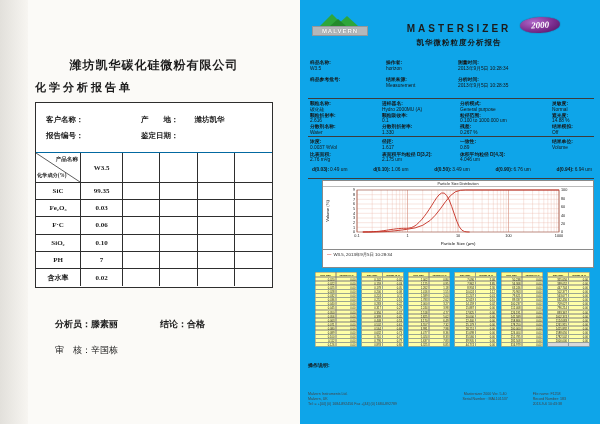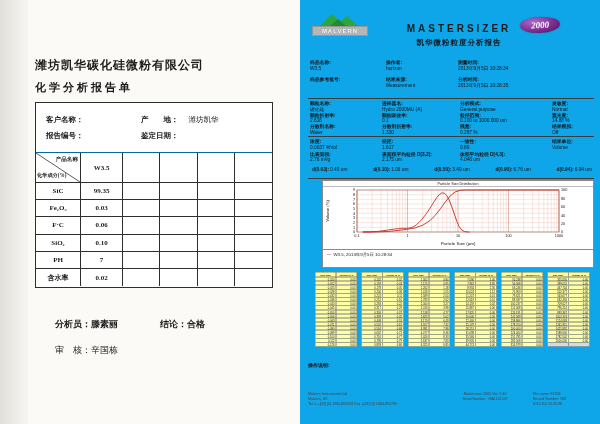--- a/index.html
+++ b/index.html
@@ -1,29 +1,29 @@
 <!DOCTYPE html>
 <html><head>
 <meta charset="utf-8">
 <style>
   *{margin:0;padding:0;box-sizing:border-box}
   html,body{width:600px;height:424px}
   body{position:relative;background:#fbfaf7;font-family:"Liberation Sans",sans-serif;overflow:hidden;color:#151515}
   .scan-strip{position:absolute;left:0;top:0;width:28px;height:424px;background:linear-gradient(90deg,#e2e0db,#f7f5f1)}
   
   .page-left{position:absolute;left:0;top:0;width:300px;height:424px;font-family:"Liberation Serif",serif;color:#1c1c1c}
-  .l-company{position:absolute;left:35px;top:57px;width:238px;font-size:12px;font-weight:bold;letter-spacing:1px}
+  .l-company{position:absolute;left:35px;top:57px;width:238px;text-align:center;font-size:12px;font-weight:bold;letter-spacing:1px}
   .l-title{position:absolute;left:35px;top:80px;width:238px;text-align:left;font-size:11px;font-weight:bold;letter-spacing:3px}
   .l-table{position:absolute;left:35px;top:102px;width:238px;height:186px;border:1.6px solid #2e2e2e;background:#fff}
   .l-info{position:relative;height:50px;border-bottom:1px solid #0369a1;font-size:7.5px;font-weight:bold}
   .li-a{position:absolute;left:10px;top:12px}
   .li-b{position:absolute;left:10px;top:28px}
   .li-c{position:absolute;left:105px;top:12px}
   .li-d{position:absolute;left:105px;top:28px}
-  .li-c .v{font-weight:normal;margin-left:10px}
+  .li-c .v{font-weight:bold;margin-left:16px}
   .l-grid{display:grid;grid-template-columns:45px 42px 1fr 1fr 1fr 1fr;grid-template-rows:30px repeat(6,17.2px)}
   .lcell{border-right:1px solid #2e2e2e;border-bottom:1px solid #2e2e2e;display:flex;align-items:center;justify-content:center;font-size:7px;font-weight:bold}
   .lcell.lastcol{border-right:none}
   .lcell.lastrow{border-bottom:none}
   .c-diag{position:relative;border-right:1px solid #2e2e2e;border-bottom:1px solid #2e2e2e}
   .c-diag svg{position:absolute;left:0;top:0;width:100%;height:100%}
   .diag-top{position:absolute;right:2px;top:3px;font-size:5.6px;font-weight:bold}
   .diag-bot{position:absolute;left:1px;bottom:3px;font-size:5.2px;font-weight:bold}
   .l-sign1{position:absolute;left:55px;top:318px;font-size:9px;font-weight:bold}
   .l-sign1 .concl{position:absolute;left:105px;top:0;width:90px}

